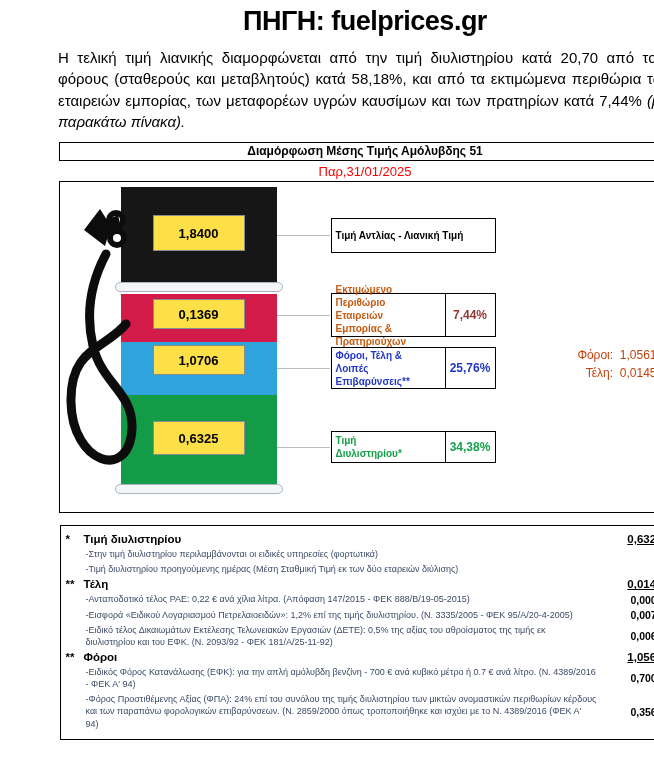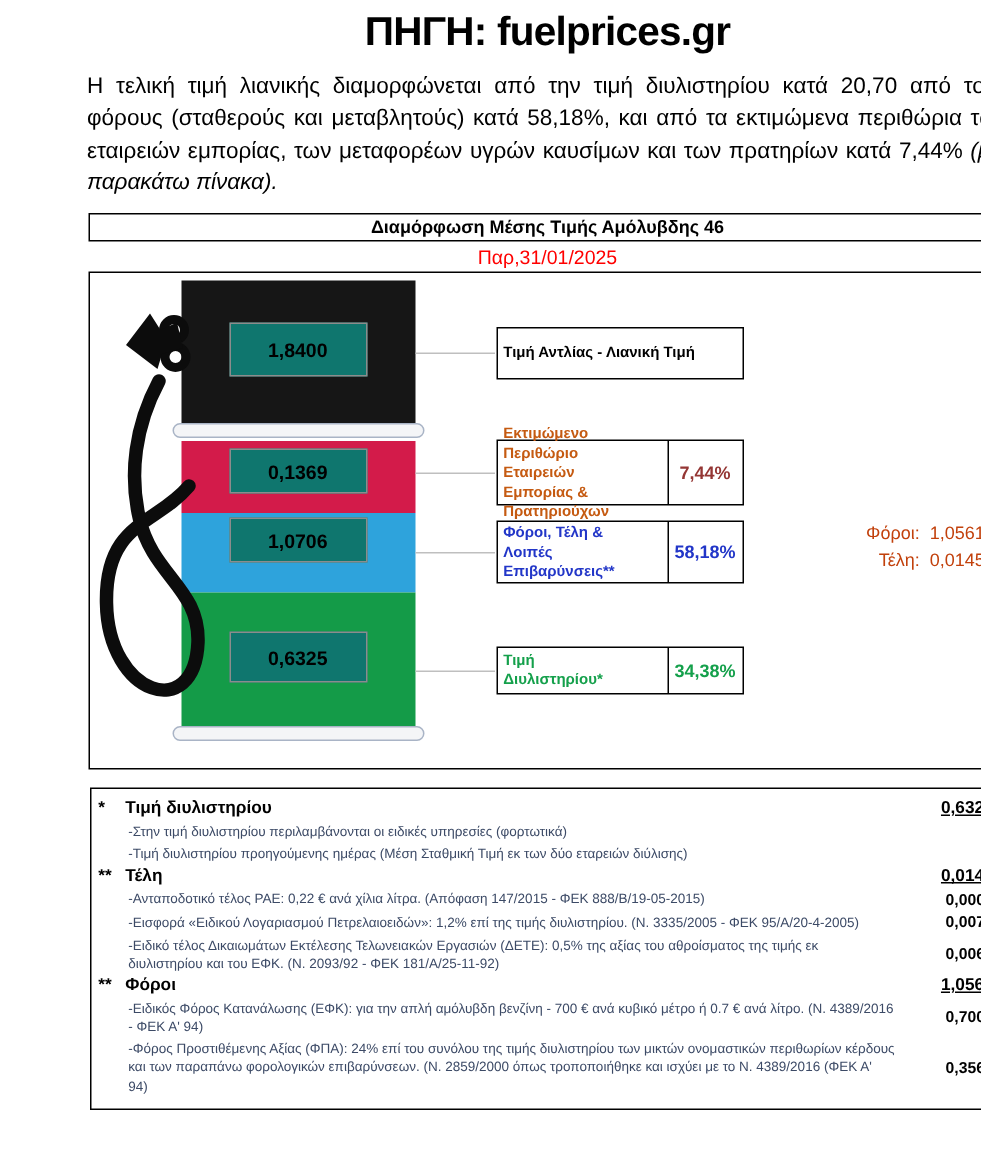--- a/index.html
+++ b/index.html
@@ -19,21 +19,21 @@
 
   .pump-seg{left:61px;width:156px;}
   .seg-black{top:5px;height:95px;background:#161616;}
   .seg-red{top:112px;height:48px;}
   .seg-blue{top:160px;height:53px;}
   .seg-green{top:213px;height:89px;}
   .tray{left:55px;width:168px;height:10px;background:#f4f5f7;border:1px solid #a9b4c6;border-radius:5px;box-sizing:border-box;}
   .tray-top{top:100px;}
   .tray-bottom{top:302px;}
 
-  .val-box{left:93px;width:92px;background:#0f766e;border:1px solid #8c8c8c;display:flex;align-items:center;justify-content:center;font-weight:bold;font-size:13px;box-sizing:border-box;}
+  .val-box{left:93px;width:92px;background:#fde047;border:1px solid #8c8c8c;display:flex;align-items:center;justify-content:center;font-weight:bold;font-size:13px;box-sizing:border-box;}
   .vb-total{top:33px;height:36px;}
   .vb-red{top:117px;height:30px;}
   .vb-blue{top:163px;height:30px;}
   .vb-green{top:239px;height:34px;}
 
   .connector{height:0;border-top:1px solid #bfbfbf;left:217px;width:53px;}
 
   .lbl-box{left:271px;width:165px;border:1.5px solid #000;background:#fff;box-sizing:border-box;display:flex;}
   .lbl-cell{flex:1;display:flex;flex-direction:column;justify-content:center;padding:2px 4px;font-size:10px;font-weight:bold;line-height:1.3;}
   .pct-cell{width:49px;border-left:1.5px solid #000;display:flex;align-items:center;justify-content:center;font-size:12px;font-weight:bold;margin-left:22px;}
@@ -65,21 +65,21 @@
 </head>
 <body>
 
 <div class="page">
 
   <h1 class="main-title">ΠΗΓΗ: fuelprices.gr</h1>
 
   <p class="intro"><span>Η τελική τιμή λιανικής διαμορφώνεται από την τιμή διυλιστηρίου κατά 20,70 από τους φόρους (σταθερούς και μεταβλητούς) κατά 58,18%, και από τα εκτιμώμενα περιθώρια των εταιρειών εμπορίας, των μεταφορέων υγρών καυσίμων και των πρατηρίων κατά 7,44%</span> <span class="it">(βλ. παρακάτω πίνακα).</span></p>
 
   <div class="hdr-box">
-    <span>Διαμόρφωση Μέσης Τιμής Αμόλυβδης 46</span>
+    <span>Διαμόρφωση Μέσης Τιμής Αμόλυβδης 51</span>
   </div>
 
   <div class="date-line">Παρ,31/01/2025</div>
 
   <div class="chart-box">
 
     <div class="abs pump-seg seg-black"></div>
     <div class="abs tray tray-top"></div>
     <div class="abs pump-seg seg-red" style="background:#d31b4a"></div>
     <div class="abs pump-seg seg-blue" style="background:#2ea3dc"></div>
@@ -115,21 +115,21 @@
       <div class="lbl-cell c-black">Τιμή Αντλίας - Λιανική Τιμή</div>
     </div>
 
     <div class="abs lbl-box box2">
       <div class="lbl-cell c-orange">Εκτιμώμενο Περιθώριο Εταιρειών Εμπορίας &amp; Πρατηριούχων</div>
       <div class="pct-cell c-darkred">7,44%</div>
     </div>
 
     <div class="abs lbl-box box3">
       <div class="lbl-cell c-blue">Φόροι, Τέλη &amp; Λοιπές Επιβαρύνσεις**</div>
-      <div class="pct-cell c-blue">58,18%</div>
+      <div class="pct-cell c-blue">25,76%</div>
     </div>
 
     <div class="abs lbl-box box4">
       <div class="lbl-cell c-green">Τιμή Διυλιστηρίου*</div>
       <div class="pct-cell c-green">34,38%</div>
     </div>
 
     <div class="abs side-note">
       <div><span>Φόροι:</span>&nbsp; <span>1,0561</span></div>
       <div><span>Τέλη:</span>&nbsp; <span>0,0145</span></div>

